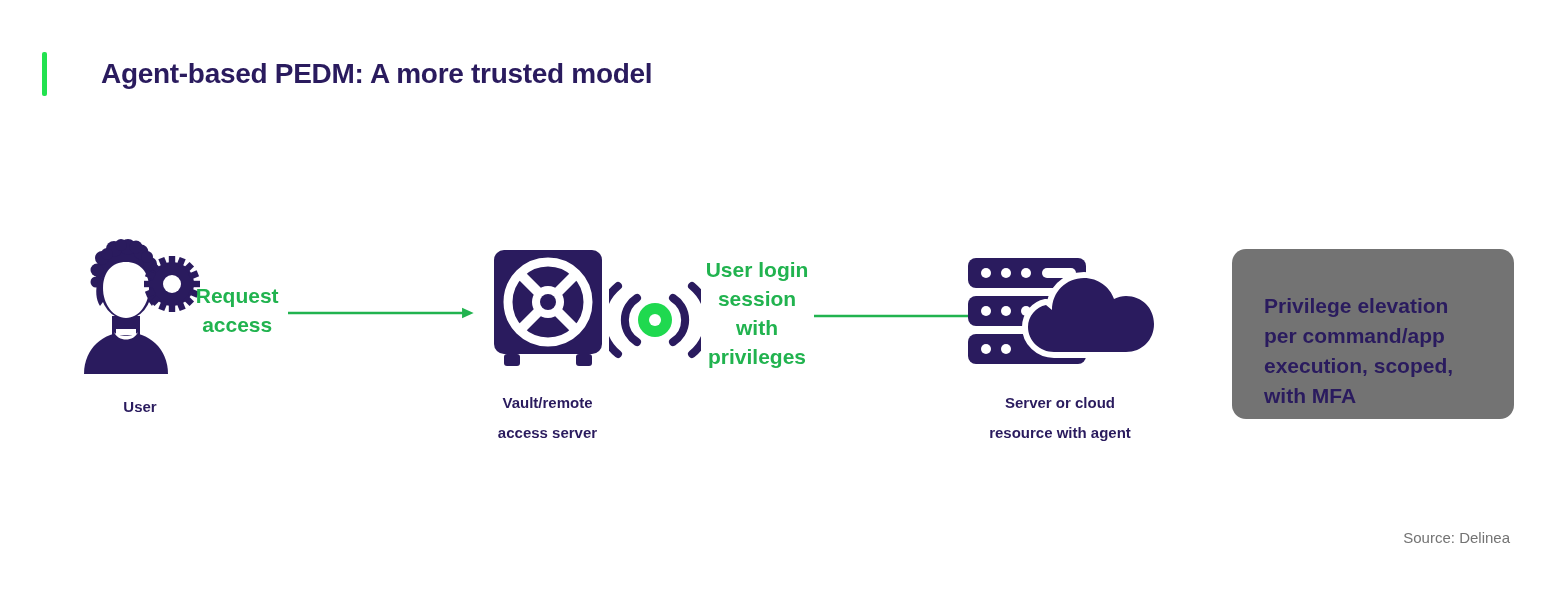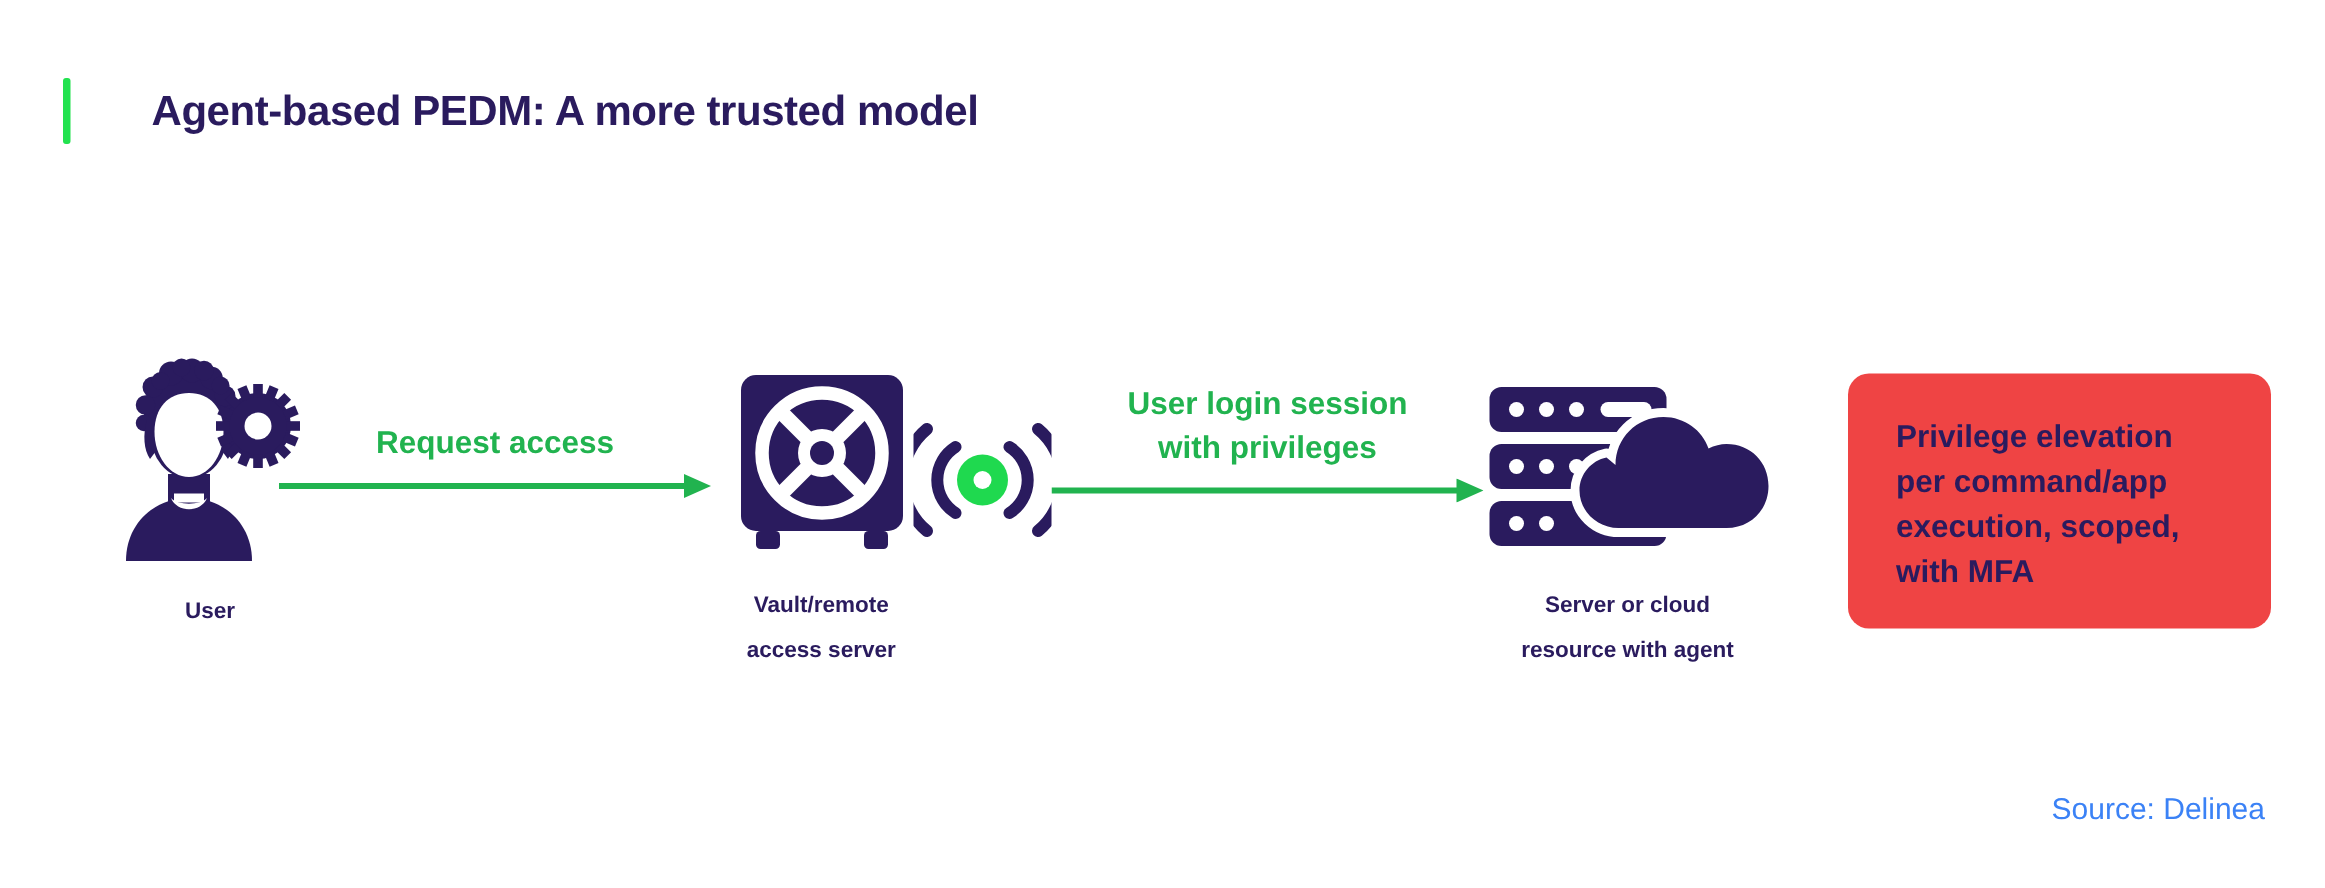--- a/index.html
+++ b/index.html
@@ -57,27 +57,27 @@
     font-weight: bold;
     color: #2A1B5E;
     text-align: center;
     line-height: 30px;
     white-space: pre-line;
   }
 
   
   #node-user      { left: 40px;  top: 236px; width: 200px; }
   #node-vault     { left: 455px; top: 248px; width: 185px; }
-  #node-server    { left: 960px; top: 252px; width: 250px; justify-content: flex-end; }
+  #node-server    { left: 935px; top: 252px; width: 250px; justify-content: flex-end; }
 
   
   .arrow {
     position: absolute;
     display: flex;
-    flex-direction: column;
+    flex-direction: row;
     align-items: center;
   }
   .arrow-label {
     font-size: 21px;
     font-weight: bold;
     color: #21B34F;
     text-align: center;
     line-height: 29px;
     white-space: pre-line;
     margin-bottom: 6px;
@@ -88,39 +88,39 @@
   #arrow-1 { left: 186px; top: 281px; width: 288px; justify-content: space-between; }
   #arrow-2 { left: 700px; top: 255px; width: 290px; }
 
   
   #callout {
     position: absolute;
     left: 1232px;
     top: 249px;
     width: 282px;
     height: 170px;
-    background: #ef4444;
+    background: #737373;
     border-radius: 14px;
     box-sizing: border-box;
-    padding: 28px 28px 0 32px;
+    padding: 42px 28px 0 32px;
   }
   #callout .callout-text {
     font-size: 21px;
     font-weight: bold;
     color: #2A1B5E;
     line-height: 30px;
   }
 
   
   #source {
     position: absolute;
     right: 40px;
     top: 529px;
-    font-size: 20px;
-    color: #3b82f6;
+    font-size: 15px;
+    color: #737373;
     text-align: right;
     white-space: nowrap;
   }
 </style>
 </head>
 <body>
 
 <div class="title-row">
   <div class="title-accent"></div>
   <div class="title-text">Agent-based PEDM: A more trusted model</div>

